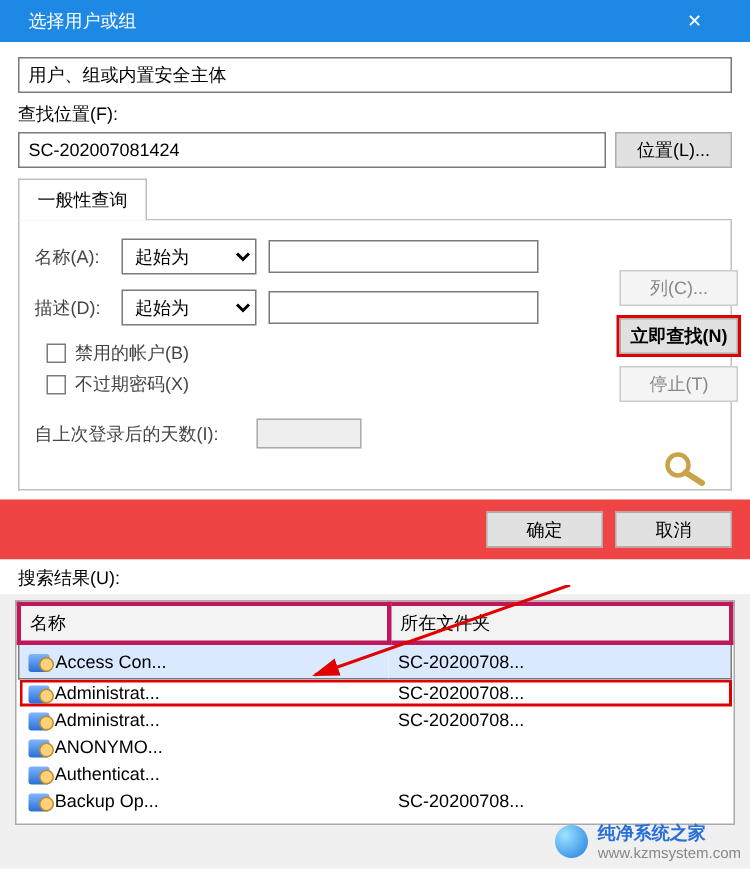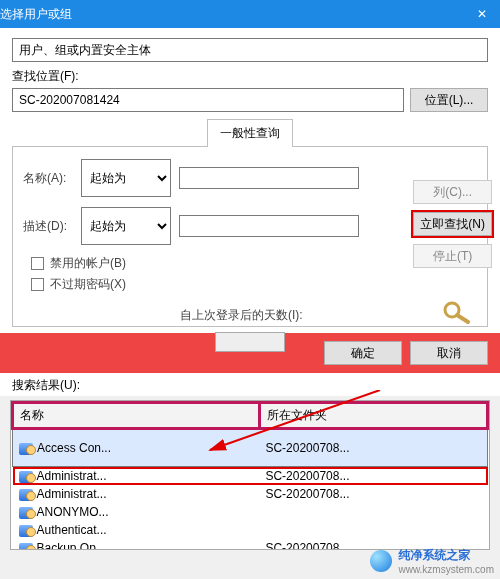--- a/index.html
+++ b/index.html
@@ -1,33 +1,33 @@
 <!DOCTYPE html>
 <html><head>
 <meta charset="utf-8">
 <style>
   *{box-sizing:border-box;margin:0;padding:0;font-family:"Microsoft YaHei","Segoe UI",sans-serif;font-size:12px;}
   body{background:#f0f0f0;width:500px;height:579px;overflow:hidden;position:relative;}
-  .titlebar{background:#1e88e5;color:#fff;height:28px;line-height:28px;padding:0 0;display:flex;justify-content:space-between;align-items:center;}
+  .titlebar{background:#1e88e5;color:#fff;height:28px;line-height:28px;padding:0 19px;display:flex;justify-content:space-between;align-items:center;}
   .titlebar .winbtn{width:36px;text-align:center;cursor:default;}
   .content{padding:10px 12px 6px 12px;background:#fff;}
   .lbl{margin:4px 0 3px 0;display:block;}
   .row{display:flex;align-items:center;gap:6px;margin-bottom:6px;}
   .txtbox{flex:1;border:1px solid #7a7a7a;background:#fff;padding:0 6px;height:24px;}
   .btn{border:1px solid #adadad;background:#e1e1e1;padding:3px 6px;min-width:78px;height:24px;cursor:default;}
   .btn.disabled{color:#888;background:#f4f4f4;border-color:#ccc;}
-  .tabs{border-bottom:1px solid #bfbfbf;margin-top:6px;text-align:center;}
+  .tabs{border-bottom:1px solid #bfbfbf;margin-top:6px;}
   .tab{display:inline-block;padding:5px 12px;border:1px solid #bfbfbf;border-bottom:none;background:#fff;position:relative;top:1px;}
   .tabbody{border:1px solid #bfbfbf;border-top:none;padding:12px 10px 10px 10px;background:#fff;}
   .formrow{display:flex;align-items:center;gap:8px;margin-bottom:10px;}
   .formrow .flab{width:50px;color:#444;}
-  .sel{border:1px solid #7a7a7a;background:#fff;padding:2px 4px;width:90px;height:38px;}
+  .sel{border:1px solid #7a7a7a;background:#fff;padding:2px 4px;width:90px;height:24px;}
   .finput{border:1px solid #7a7a7a;background:#fff;height:22px;width:180px;}
   .sidebtns{position:absolute;right:8px;top:180px;display:flex;flex-direction:column;gap:8px;}
-  .highlight{box-shadow:0 0 0 2px #e10000;}
+  .highlight{box-shadow:0 0 0 2px #e10000;font-weight:bold;}
   .chkrow{display:flex;align-items:center;gap:6px;margin:4px 0 4px 8px;color:#444;}
   .chk{width:13px;height:13px;border:1px solid #7a7a7a;}
   .spin{border:1px solid #aaa;background:#eee;width:70px;height:20px;}
   .magnifier{width:32px;height:24px;position:absolute;right:28px;top:300px;}
   .okrow{display:flex;justify-content:flex-end;gap:8px;padding:8px 12px;background:#ef4444;}
   .arrow{position:absolute;left:200px;top:390px;pointer-events:none;}
   .reslabel{padding:4px 12px 2px 12px;background:#fff;}
   .grid{border:1px solid #aaa;background:#fff;margin:4px 10px 0 10px;height:150px;overflow:auto;}
   .grid table{width:100%;border-collapse:collapse;}
   .grid th{background:#f3f3f3;border:3px solid #be185d;text-align:left;padding:3px 6px;font-weight:normal;}
@@ -73,21 +73,21 @@
       <input class="finput" style="">
     </div>
     <div class="chkrow">
       <span class="chk"></span>
       <span>禁用的帐户(B)</span>
     </div>
     <div class="chkrow">
       <span class="chk"></span>
       <span>不过期密码(X)</span>
     </div>
-    <div class="formrow" style="margin-top:14px;flex-direction:column;">
+    <div class="formrow" style="margin-top:14px;">
       <span style="width:140px;color:#444;">自上次登录后的天数(I):</span>
       <div class="spin"></div>
     </div>
   </div>
 </div>
 
 <div class="sidebtns">
   <button class="btn disabled">列(C)...</button>
   <button class="btn highlight">立即查找(N)</button>
   <button class="btn disabled">停止(T)</button>

